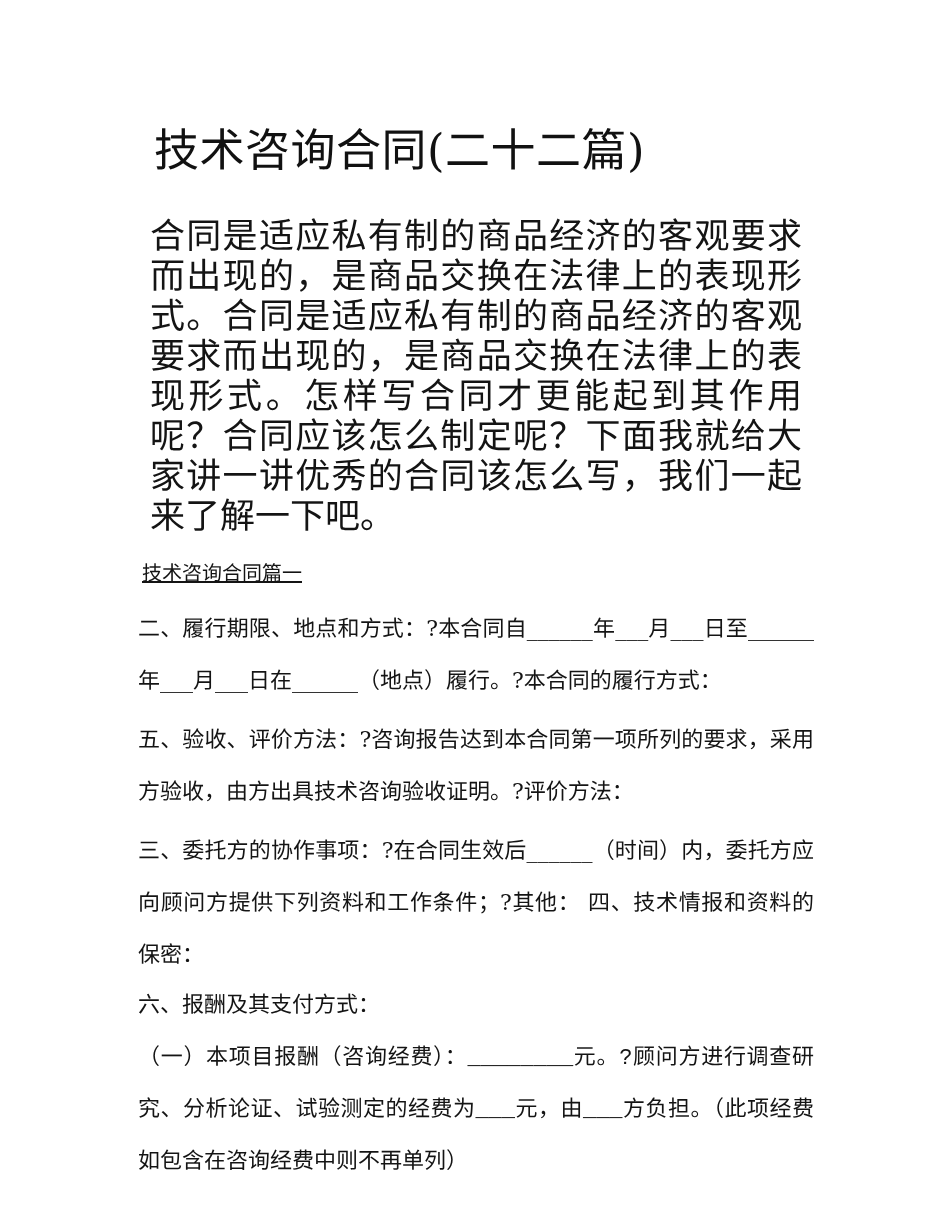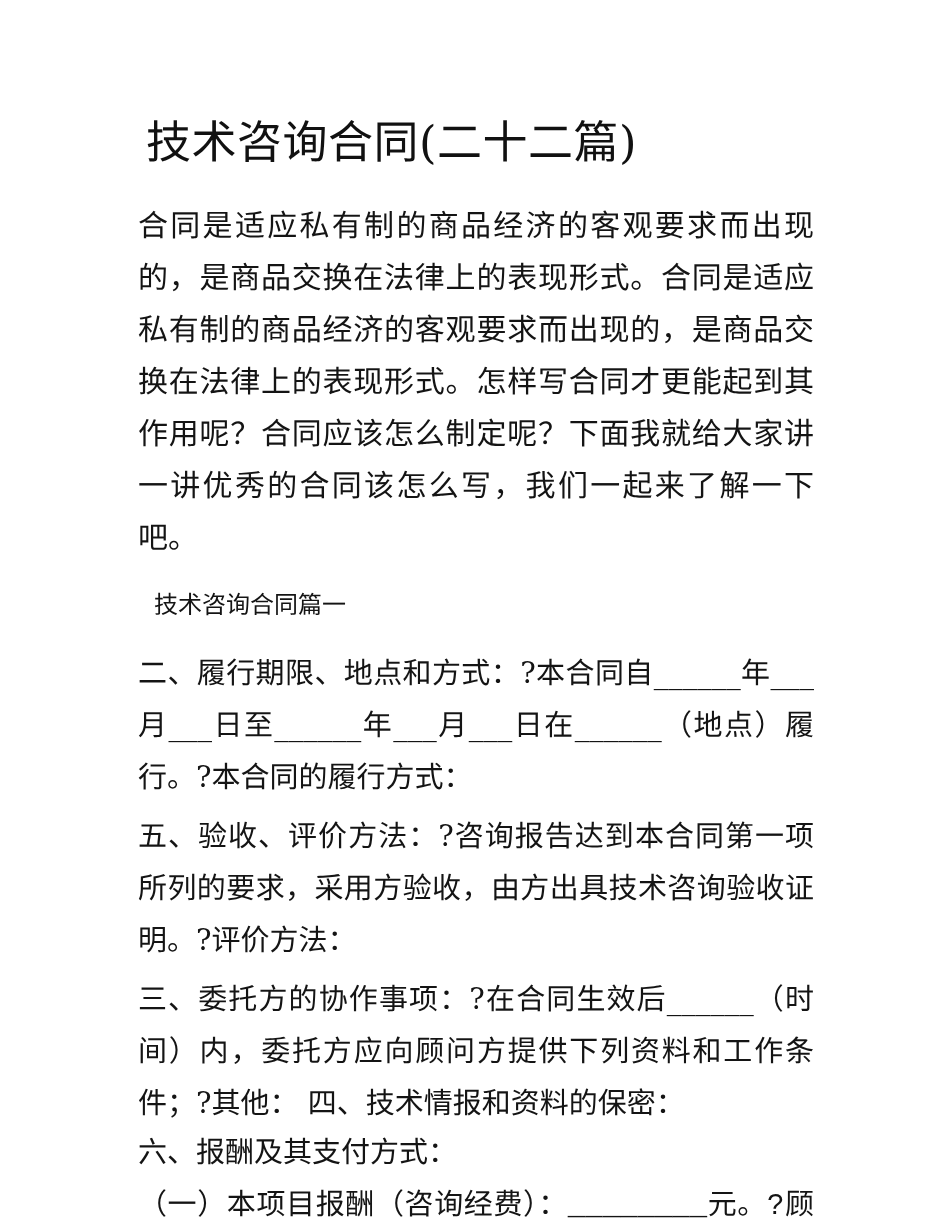--- a/index.html
+++ b/index.html
@@ -31,51 +31,52 @@
     top: 0;
     width: 676px;
   }
 
   
   .doc-title {
     font-size: 45px;
     line-height: 1.0;
     font-weight: 400;
     letter-spacing: 0.5px;
-    margin: 8px;
+    margin: 16px;
     padding-top: 112px;
     white-space: nowrap;
     color: #111111;
   }
 
   
   .intro-para {
-    font-size: 30px;
-    line-height: 52px;
-    margin: 0;
+    font-size: 35px;
+    line-height: 40px;
+    margin: 12px;
     padding-top: 27px;
     text-align: justify;
     text-justify: inter-ideograph;
     text-align-last: left;
     color: #141414;
   }
 
   
   .sub-heading {
-    font-size: 24px;
+    font-size: 20px;
     line-height: 38px;
-    margin: 16px;
+    margin: 4px;
     padding-top: 6px;
     color: #141414;
     white-space: nowrap;
+    text-decoration: underline;
   }
 
   
   .body-block {
-    font-size: 29px;
+    font-size: 22px;
     line-height: 52px;
     margin: 0;
     padding-top: 7px;
     text-align: justify;
     text-justify: inter-ideograph;
     text-align-last: left;
     color: #141414;
     word-break: break-all;
   }
   .body-block.tight { padding-top: 0; font-family: Liberation Mono, monospace; }

